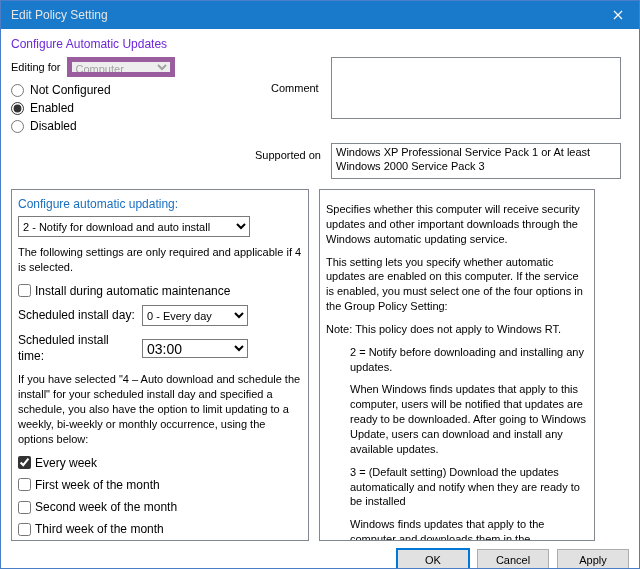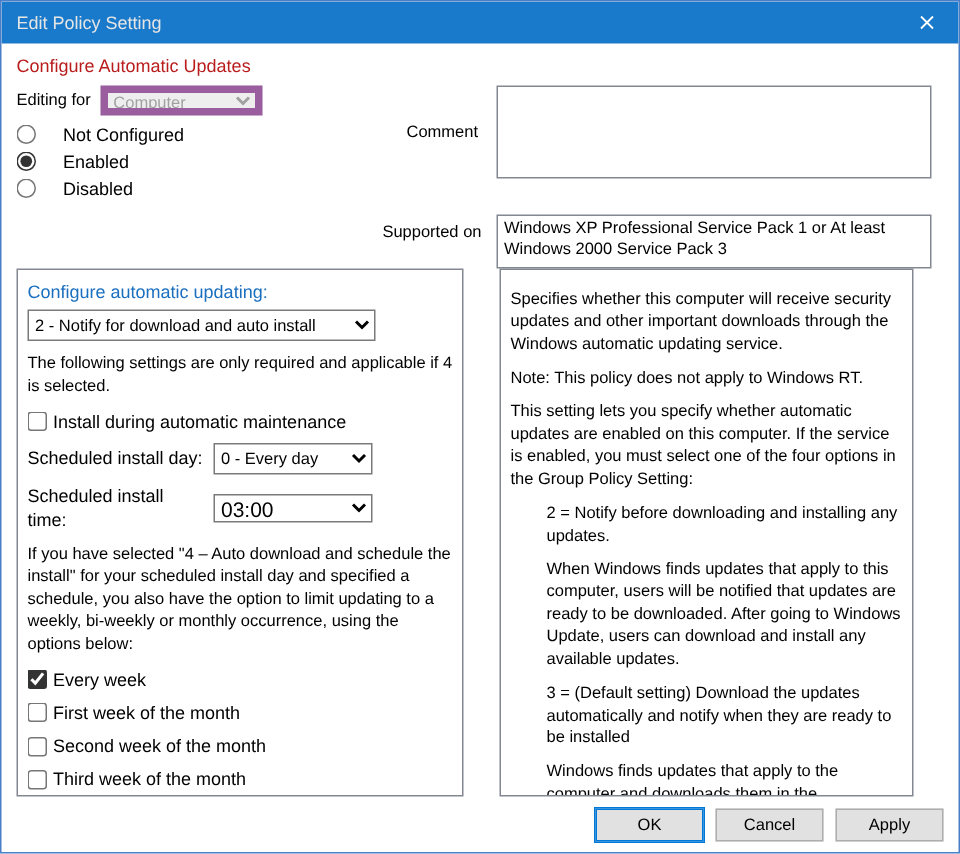--- a/index.html
+++ b/index.html
@@ -30,21 +30,21 @@
     display: flex;
     align-items: center;
     justify-content: center;
     font-size: 13px;
   }
   .content {
     padding: 8px 10px 0 10px;
   }
   .section-title {
     font-size: 12px;
-    color: #b91c1c;
+    color: #6d28d9;
     margin-bottom: 6px;
   }
   .row {
     display: flex;
     align-items: flex-start;
     margin-bottom: 4px;
   }
   .left-col {
     width: 320px;
     flex-shrink: 0;
@@ -57,22 +57,22 @@
     height: 20px;
     background: #e8e8e8;
     border: 5px solid #701a75;
     color: #7a7a7a;
     margin-left: 6px;
     font-size: 11px;
   }
   .radio-group { margin-top: 6px; }
   .radio-row {
     display: flex;
-    align-items: flex-start;
-    gap: 16px;
+    align-items: flex-end;
+    gap: 4px;
     margin: 4px 0;
     font-size: 12px;
   }
   input[type=radio] {
     margin: 0 2px 0 0;
     width: 13px; height: 13px;
     accent-color: #333;
   }
   input[type=checkbox] {
     margin: 0 4px 0 0;
@@ -104,21 +104,22 @@
     height: 36px;
     border: 1px solid #828790;
     padding: 2px 16px 2px 4px;
     font-size: 11px;
     line-height: 1.25;
     position: relative;
     overflow: hidden;
   }
   .panels {
     display: flex;
-    gap: 24px;
+    gap: 10px;
+    margin-top: 10px;
   }
   .panel {
     border: 1px solid #828790;
     height: 352px;
     overflow-y: scroll;
     padding: 4px 6px;
     font-size: 11px;
     line-height: 1.35;
   }
   .left-panel { width: 298px; }
@@ -263,22 +264,22 @@
         <span>Second week of the month</span>
       </label>
       <label class="cb-row">
         <input type="checkbox" style="">
         <span>Third week of the month</span>
       </label>
     </div>
 
     <div class="panel right-panel">
       <div class="para">Specifies whether this computer will receive security updates and other important downloads through the Windows automatic updating service.</div>
+      <div class="para">This setting lets you specify whether automatic updates are enabled on this computer. If the service is enabled, you must select one of the four options in the Group Policy Setting:</div>
       <div class="para">Note: This policy does not apply to Windows RT.</div>
-      <div class="para">This setting lets you specify whether automatic updates are enabled on this computer. If the service is enabled, you must select one of the four options in the Group Policy Setting:</div>
       <div class="para indent">2 = Notify before downloading and installing any updates.</div>
       <div class="para indent">When Windows finds updates that apply to this computer, users will be notified that updates are ready to be downloaded. After going to Windows Update, users can download and install any available updates.</div>
       <div class="para indent">3 = (Default setting) Download the updates automatically and notify when they are ready to be installed</div>
       <div class="para indent">Windows finds updates that apply to the computer and downloads them in the background (the user is not notified or interrupted during this process). When the downloads are complete, users will be notified that they are ready to install. After going to Windows Update, users can install them.</div>
     </div>
   </div>
 </div>
 
 <div class="buttons">
   <button class="dlg default">OK</button>

